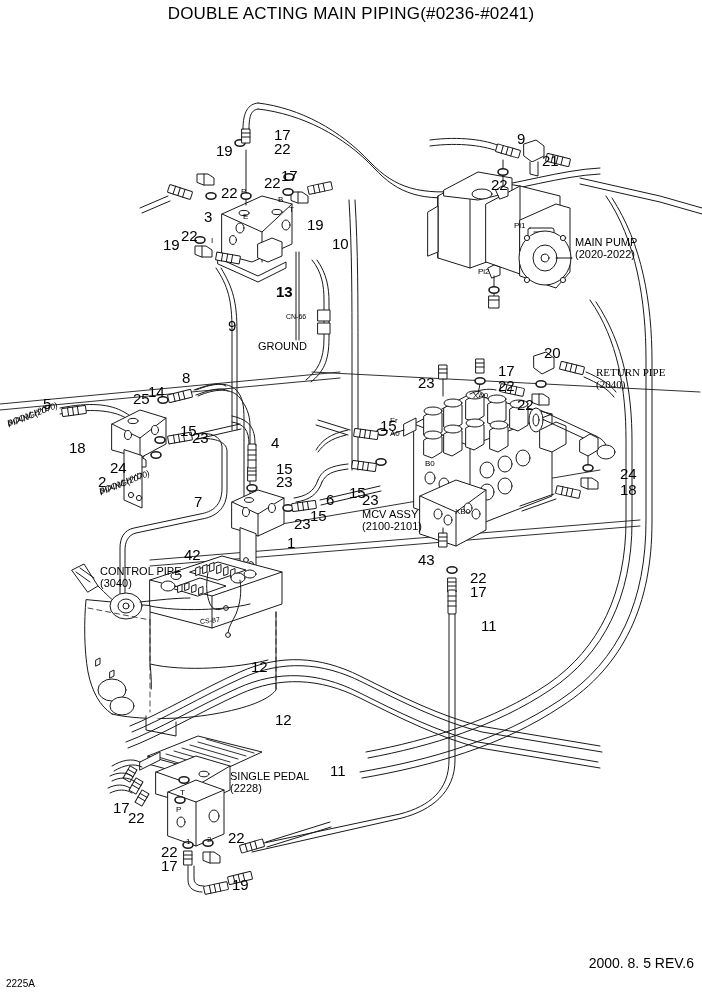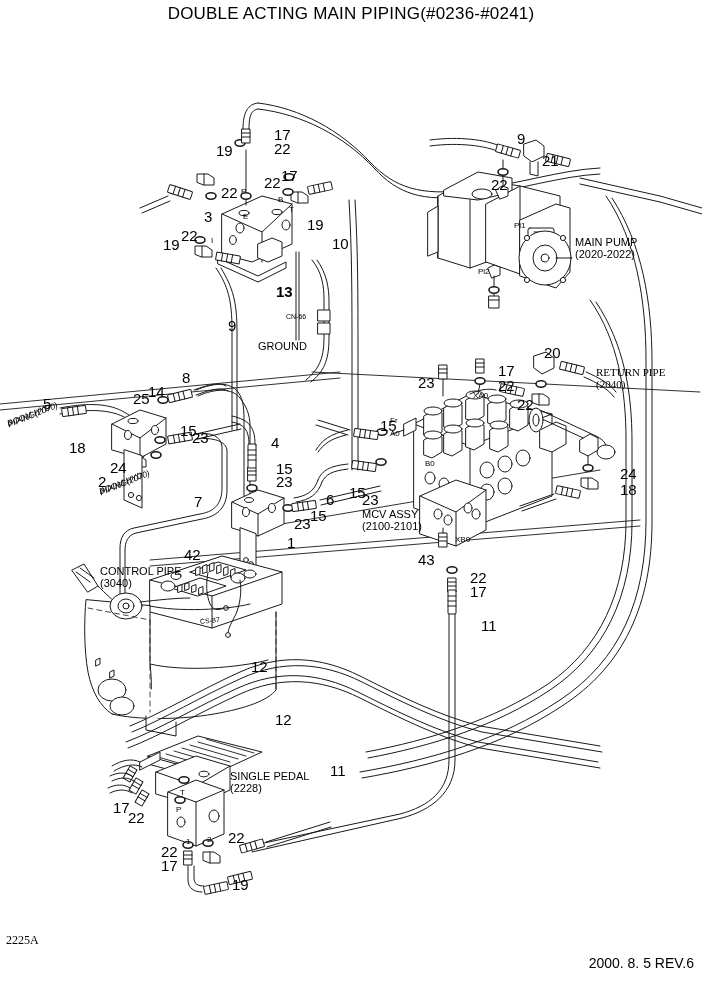--- a/index.html
+++ b/index.html
@@ -2,21 +2,21 @@
 <html><head>
 <meta charset="utf-8">
 <title>DOUBLE ACTING MAIN PIPING</title>
 <style>
   html,body{margin:0;padding:0;background:#fff;}
   body{width:702px;height:992px;position:relative;overflow:hidden;
        font-family:"Liberation Sans","DejaVu Sans",sans-serif;color:#000;}
   #sheet{position:absolute;left:0;top:0;width:702px;height:992px;}
   #title{position:absolute;left:0;top:4px;width:702px;text-align:center;
          font-size:17px;letter-spacing:.2px;font-weight:400;}
-  #footer-left{position:absolute;left:6px;top:933px;font-size:12px;font-family:Liberation Serif, serif;}
+  #footer-left{position:absolute;left:6px;top:978px;font-size:10px;}
   #footer-right{position:absolute;right:8px;top:955px;font-size:14px;}
   svg{position:absolute;left:0;top:0;}
   .lbl{position:absolute;font-size:13px;line-height:1;white-space:nowrap;}
   .lbl.xs{font-size:8px;}
   .lbl.xxs{font-size:7px;}
   .lbl.big{font-size:15px;}
   .lbl.ital{font-style:italic;font-size:8.5px;}
   .cap{position:absolute;font-size:11px;line-height:12px;white-space:nowrap;}
 </style>
 </head>
@@ -597,21 +597,21 @@
   </div>
 
   <div style="position:absolute;left:98px;top:488px;transform:rotate(-22deg);transform-origin:left top;">
     <div class="lbl ital">BOOM HYD</div>
     <div class="lbl ital" style="position:relative;margin-top:1px;">PIPING(2070)</div>
   </div>
 
   <div class="lbl xs" style="left:514px;top:222px;">Pi1</div>
   <div class="lbl xs" style="left:478px;top:268px;">Pi2</div>
   <div class="lbl xs" style="left:473px;top:392px;">XA0</div>
-  <div class="lbl xs" style="left:455px;top:536px;text-align:center;">XB0</div>
+  <div class="lbl xs" style="left:455px;top:508px;text-align:center;">XB0</div>
   <div class="lbl xs" style="left:390px;top:430px;">A0</div>
   <div class="lbl xs" style="left:389px;top:460px;margin-left:36px;">B0</div>
   <div class="lbl xs" style="left:390px;top:417px;">Fr</div>
 
   <div class="lbl xs" style="left:241px;top:188px;">P</div>
   <div class="lbl xs" style="left:278px;top:196px;">B</div>
   <div class="lbl xs" style="left:289px;top:206px;">T</div>
   <div class="lbl xs" style="left:243px;top:213px;">E</div>
   <div class="lbl xs" style="left:211px;top:237px;">I</div>
 

